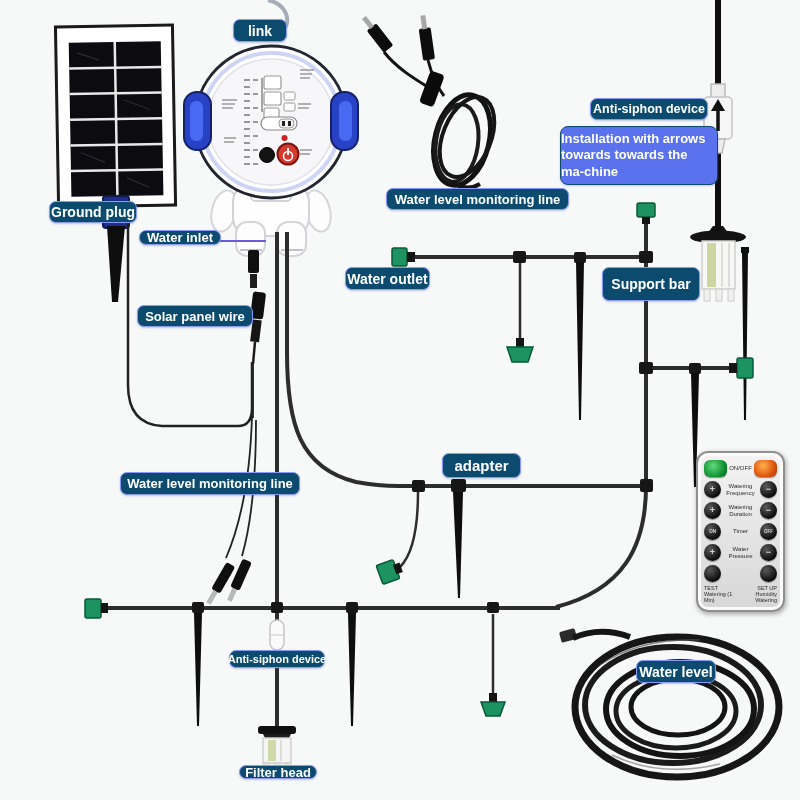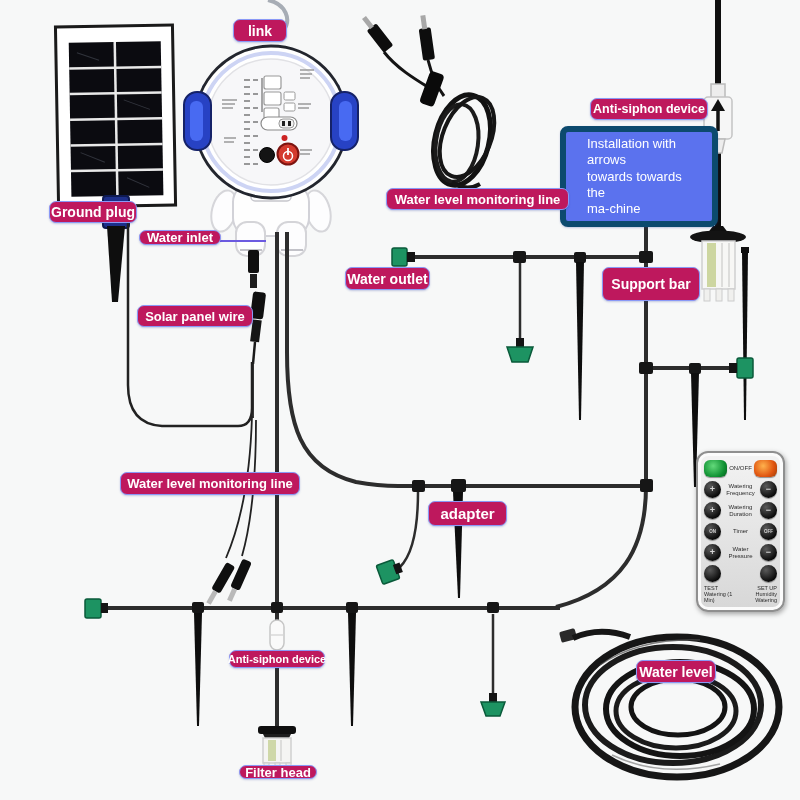--- a/index.html
+++ b/index.html
@@ -1,24 +1,24 @@
 <!DOCTYPE html>
 <html><head>
 <meta charset="utf-8">
 <style>
   html,body{margin:0;padding:0;background:#f7f8f8;}
   #stage{position:relative;width:800px;height:800px;background:#f7f8f8;overflow:hidden;
          font-family:"Liberation Sans",sans-serif;}
   #art{position:absolute;left:0;top:0;}
-  .lbl{position:absolute;background:#be185d;color:#fff;border:1px solid #8a99f6;
+  .lbl{position:absolute;background:#0c4a6e;color:#fff;border:1px solid #8a99f6;
        border-radius:7px;display:flex;align-items:center;justify-content:center;
        font-weight:600;box-sizing:border-box;white-space:nowrap;
        box-shadow:0 1px 2px rgba(40,60,160,.25);}
-  .note{position:absolute;background:#5b72ee;color:#fff;border:6px solid #0c4a6e;
-        border-radius:8px;box-sizing:border-box;padding:4px 21px;font-weight:400;
+  .note{position:absolute;background:#5b72ee;color:#fff;border:1px solid #0c4a6e;
+        border-radius:8px;box-sizing:border-box;padding:4px 0;font-weight:700;
         font-size:13px;line-height:1.25;box-shadow:0 1px 2px rgba(40,60,160,.25);}
   
   .remote{position:absolute;left:696px;top:451px;width:89px;height:161px;border-radius:12px;
           background:linear-gradient(180deg,#f3f3f3,#d7d7d7);border:2px solid #8f8f8f;
           box-shadow:inset 0 0 0 3px #fbfbfb,1px 2px 5px rgba(0,0,0,.35);
           box-sizing:border-box;padding:5px 6px 3px 6px;display:flex;flex-direction:column;}
   .r-row{display:flex;align-items:center;justify-content:space-between;height:21px;}
   .r-mid{flex:1;text-align:center;font-size:6px;line-height:1.05;color:#2b2b2b;
          display:flex;flex-direction:column;overflow:hidden;}
   .rkey{width:17px;height:17px;border-radius:50%;
@@ -343,21 +343,21 @@
   <div class="lbl" style="left:139px;top:230px;width:82px;height:15px;font-size:13px;">Water inlet</div>
 
   <div class="lbl" style="left:386px;top:188px;width:183px;height:22px;font-size:13px;">Water level monitoring line</div>
 
   <div class="lbl" style="left:345px;top:267px;width:85px;height:23px;font-size:14px;">Water outlet</div>
 
   <div class="lbl" style="left:602px;top:267px;width:98px;height:34px;font-size:14px;">Support bar</div>
 
   <div class="lbl" style="left:137px;top:305px;width:116px;height:22px;font-size:13px;">Solar panel wire</div>
 
-  <div class="lbl" style="left:428px;top:453px;width:79px;height:25px;font-size:15px;margin-top:48px;">adapter</div>
+  <div class="lbl" style="left:442px;top:453px;width:79px;height:25px;font-size:15px;">adapter</div>
 
   <div class="lbl" style="left:120px;top:472px;width:180px;height:23px;font-size:13px;">Water level monitoring line</div>
 
   <div class="lbl" style="left:229px;top:650px;width:96px;height:18px;font-size:11px;">Anti-siphon device</div>
 
   <div class="lbl" style="left:636px;top:660px;width:80px;height:23px;font-size:14px;">Water level</div>
 
   <div class="lbl" style="left:239px;top:765px;width:78px;height:14px;font-size:13px;text-align:center;">Filter head</div>
 
 </div>

